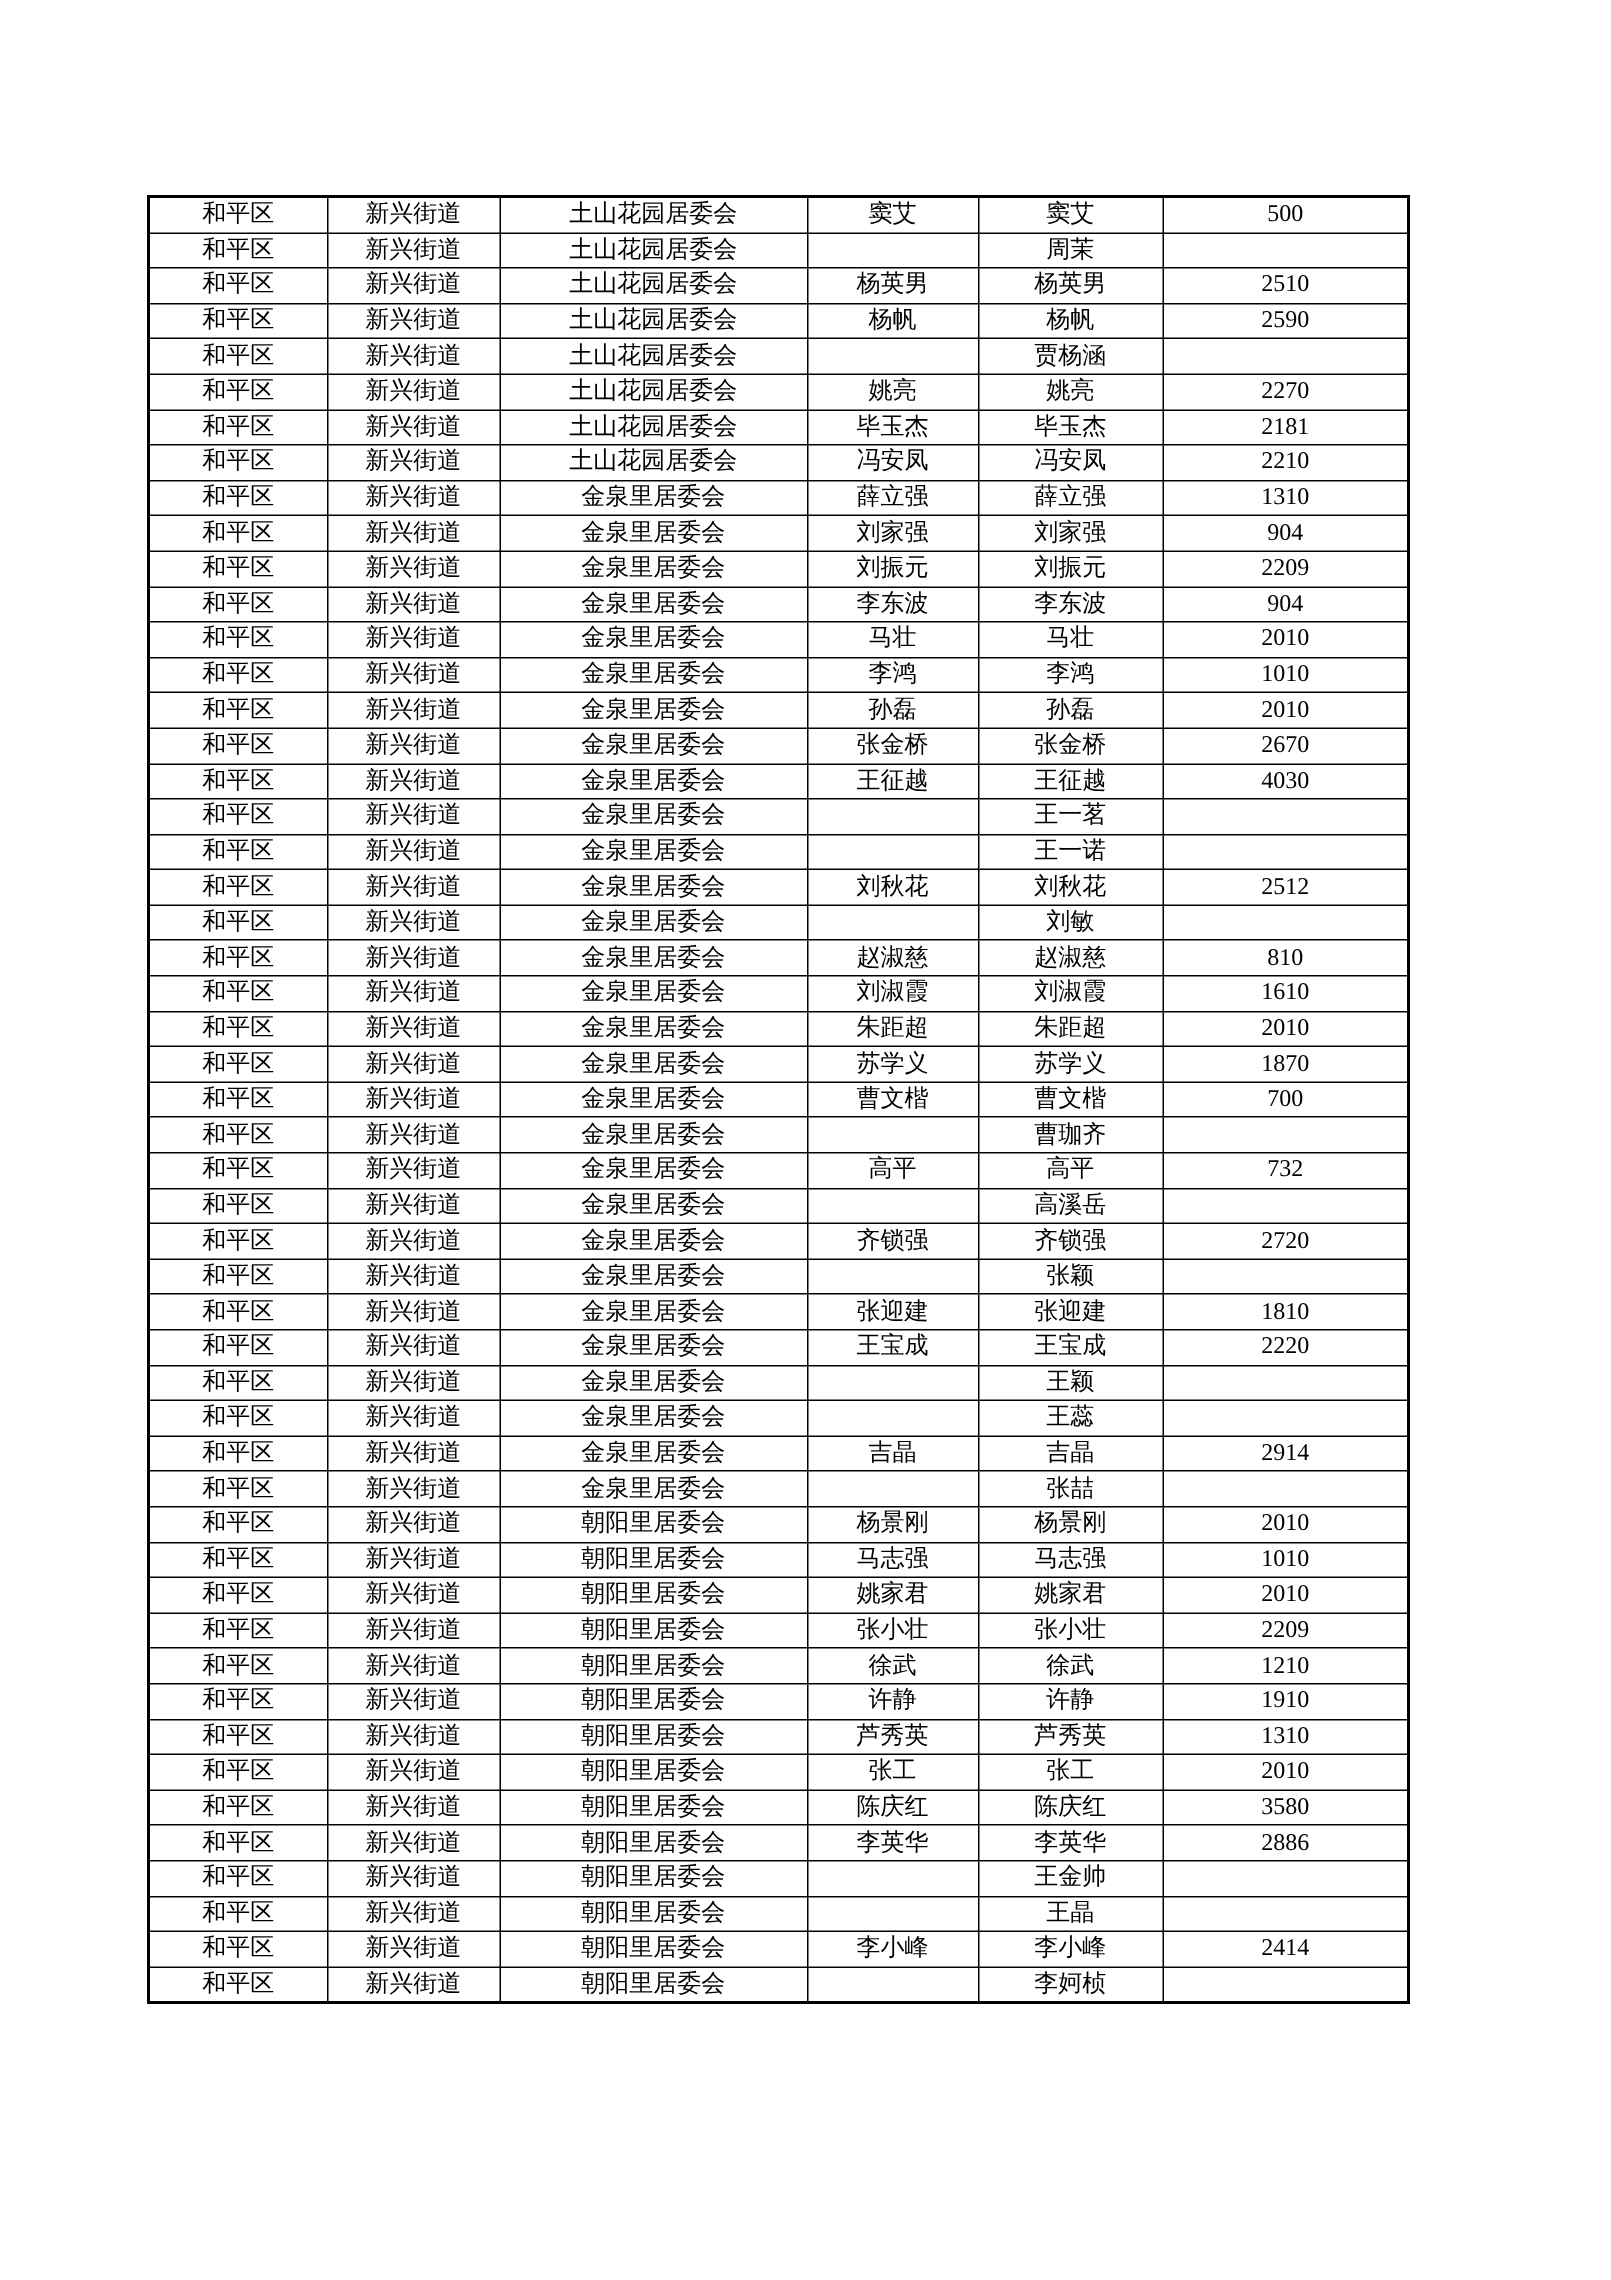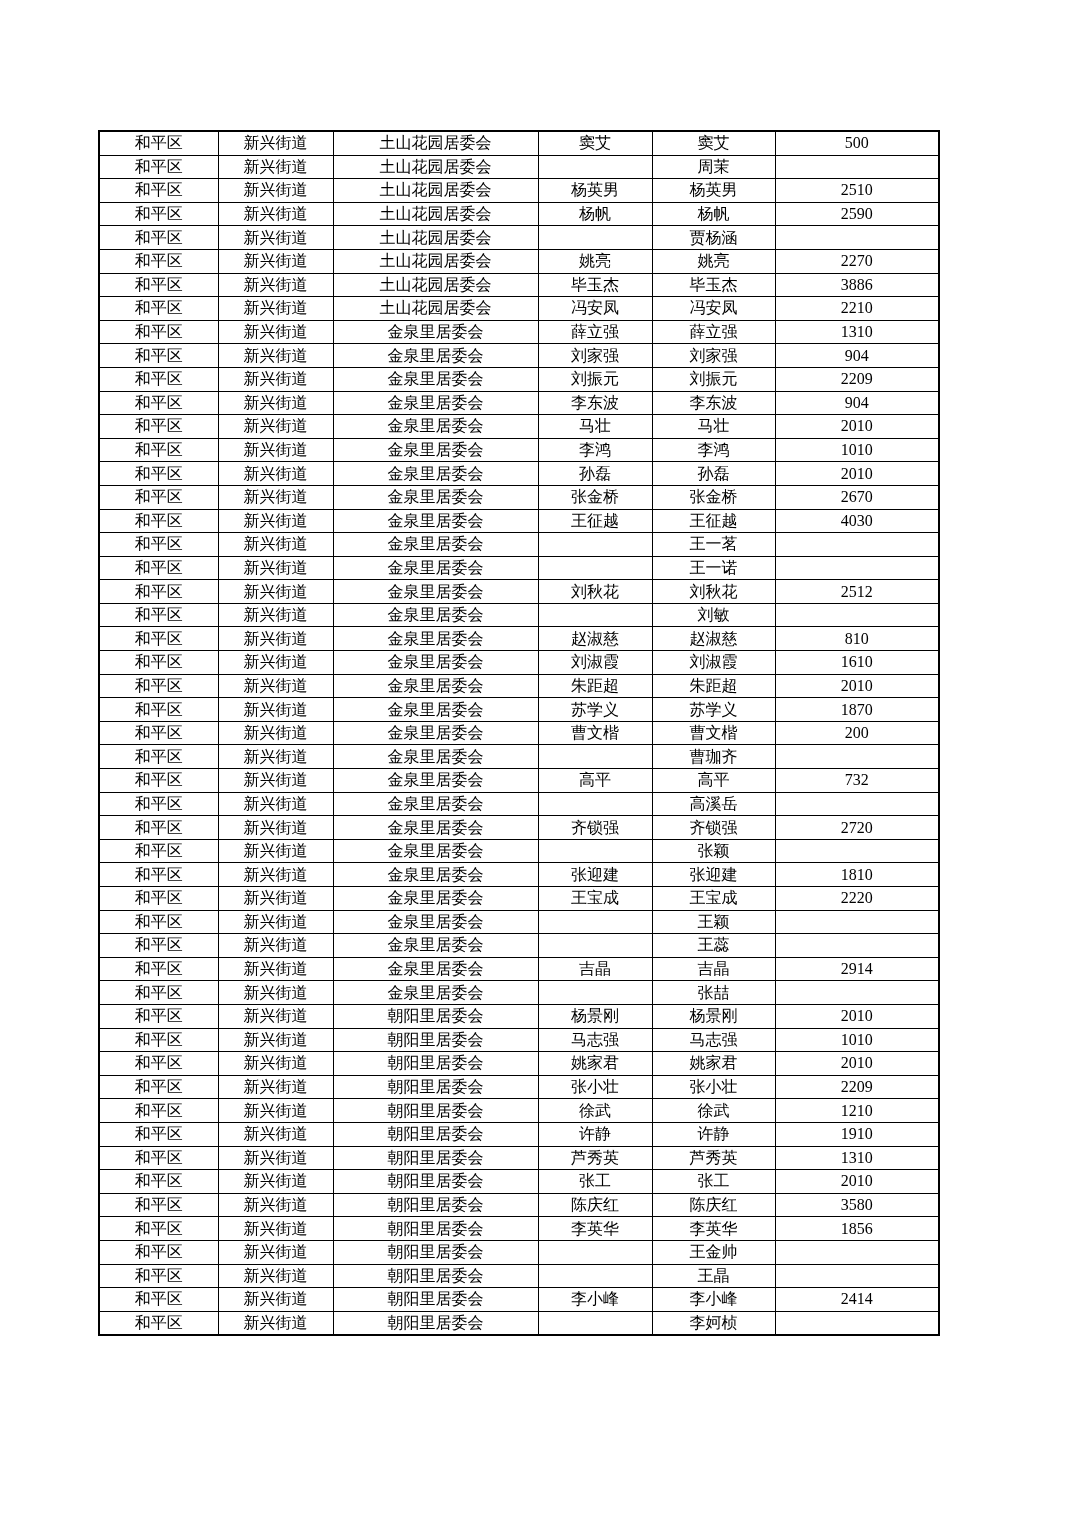--- a/index.html
+++ b/index.html
@@ -104,21 +104,21 @@
           <td>姚亮</td>
           <td>姚亮</td>
           <td>2270</td>
         </tr>
         <tr>
           <td>和平区</td>
           <td>新兴街道</td>
           <td>土山花园居委会</td>
           <td>毕玉杰</td>
           <td>毕玉杰</td>
-          <td>3886</td>
+          <td>2181</td>
         </tr>
         <tr>
           <td>和平区</td>
           <td>新兴街道</td>
           <td>土山花园居委会</td>
           <td>冯安凤</td>
           <td>冯安凤</td>
           <td>2210</td>
         </tr>
         <tr>
@@ -256,21 +256,21 @@
           <td>苏学义</td>
           <td>苏学义</td>
           <td>1870</td>
         </tr>
         <tr>
           <td>和平区</td>
           <td>新兴街道</td>
           <td>金泉里居委会</td>
           <td>曹文楷</td>
           <td>曹文楷</td>
-          <td>200</td>
+          <td>700</td>
         </tr>
         <tr>
           <td>和平区</td>
           <td>新兴街道</td>
           <td>金泉里居委会</td>
           <td></td>
           <td>曹珈齐</td>
           <td></td>
         </tr>
         <tr>
@@ -424,21 +424,21 @@
           <td>陈庆红</td>
           <td>陈庆红</td>
           <td>3580</td>
         </tr>
         <tr>
           <td>和平区</td>
           <td>新兴街道</td>
           <td>朝阳里居委会</td>
           <td>李英华</td>
           <td>李英华</td>
-          <td>1856</td>
+          <td>2886</td>
         </tr>
         <tr>
           <td>和平区</td>
           <td>新兴街道</td>
           <td>朝阳里居委会</td>
           <td></td>
           <td>王金帅</td>
           <td></td>
         </tr>
         <tr>

